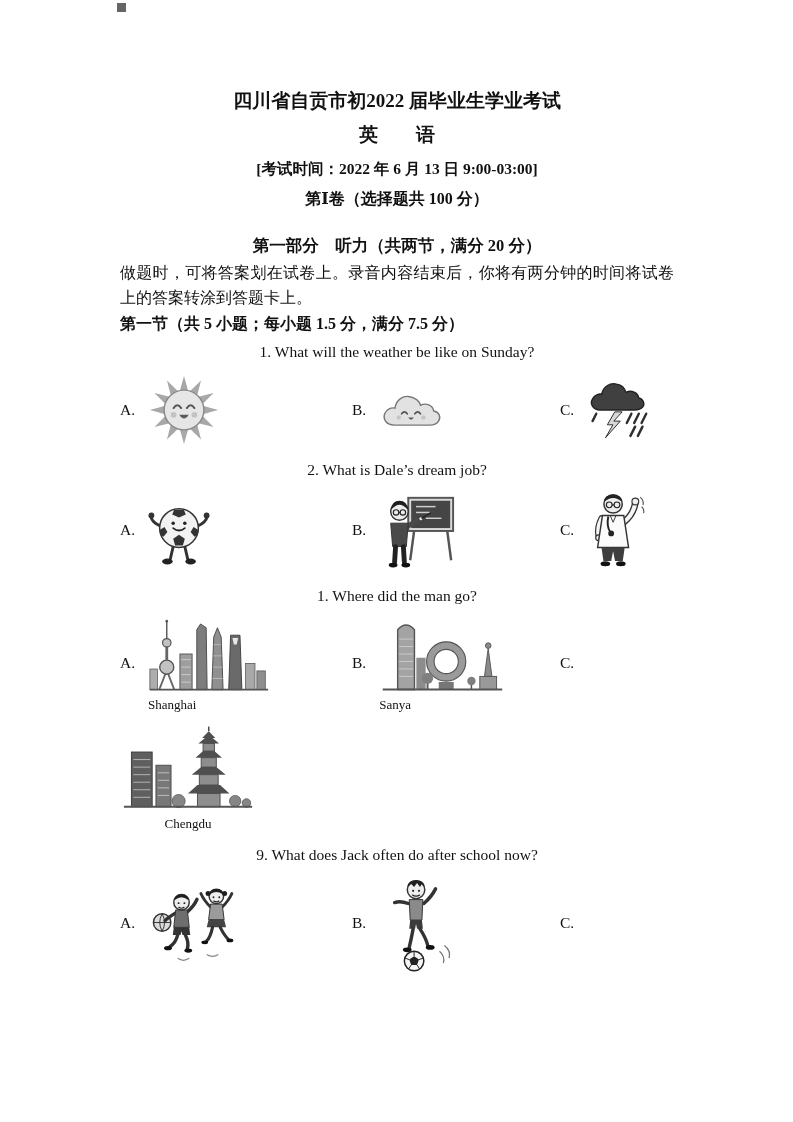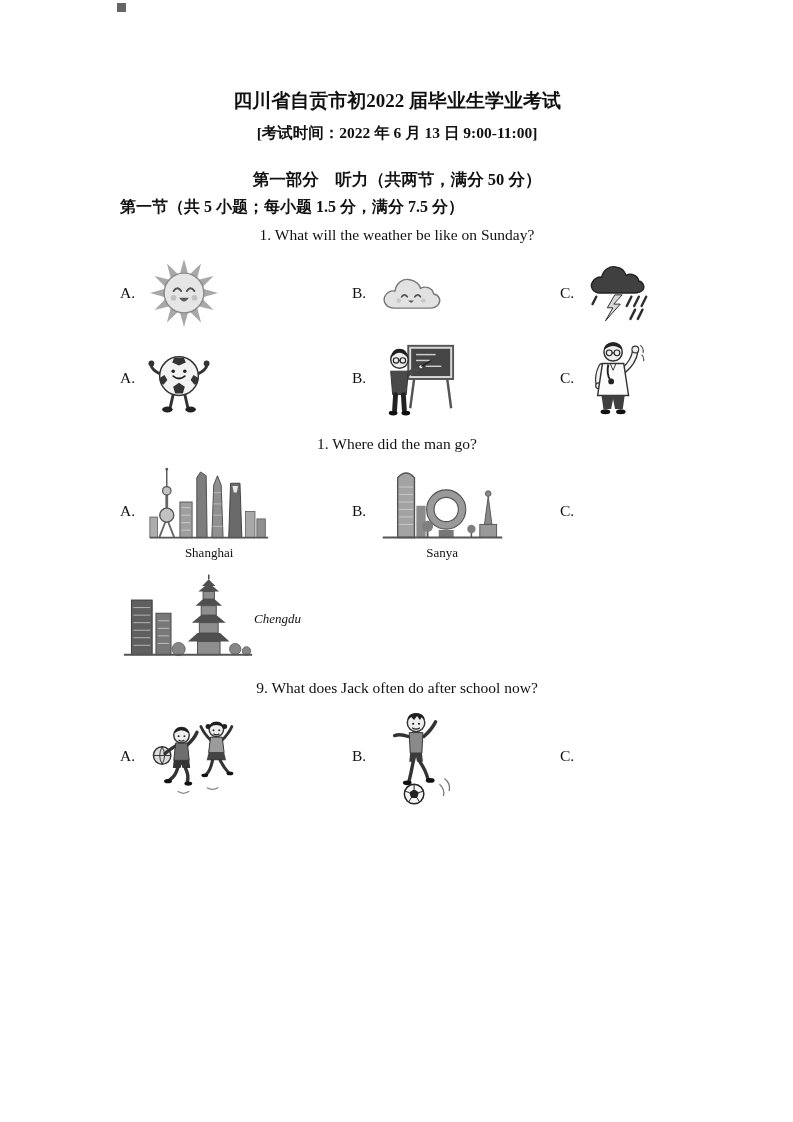--- a/index.html
+++ b/index.html
@@ -26,36 +26,39 @@
     display:grid;
     grid-template-columns:232px 208px 114px;
     align-items:center;
   }
   .q1-row{margin-top:9px;min-height:74px;}
   .q2-row{margin-top:5px;min-height:86px;}
   .q3-row{margin-top:5px;min-height:100px;}
   .q4-row{margin-top:6px;min-height:100px;}
   .option{display:flex;align-items:center;gap:13px;}
   .opt-label{font-size:15.5px;flex:0 0 auto;}
-  .figure{display:flex;flex-direction:column;align-items:center;}
+  .figure{display:flex;flex-direction:column;align-items:flex-start;}
   .caption{font-size:13px;line-height:17px;margin-top:2px;text-align:center;}
-  .chengdu-block{margin:12px 0 0 2px;display:inline-flex;flex-direction:row;align-items:center;font-style:italic;}
+  .chengdu-block{margin:12px 0 0 2px;display:inline-flex;flex-direction:column;align-items:center;}
   .q-mt{margin-top:10px;}
   svg{display:block;}
 </style>
 </head>
 <body>
 
 <div class="page">
   <div class="scan-mark"></div>
 
   <h1 class="title">四川省自贡市初2022 届毕业生学业考试</h1>
-  <p class="exam-time">[考试时间：2022 年 6 月 13 日 9:00-11:00]</p>
-
-  <p class="part-heading">第一部分　听力（共两节，满分 50 分）</p>
+  <h2 class="subject">英　　语</h2>
+  <p class="exam-time">[考试时间：2022 年 6 月 13 日 9:00-03:00]</p>
+  <p class="volume">第Ⅰ卷（选择题共 100 分）</p>
+
+  <p class="part-heading">第一部分　听力（共两节，满分 20 分）</p>
+  <p class="body-text">做题时，可将答案划在试卷上。录音内容结束后，你将有两分钟的时间将试卷上的答案转涂到答题卡上。</p>
   <p class="body-text bold">第一节（共 5 小题；每小题 1.5 分，满分 7.5 分）</p>
 
   
   <p class="question-text">1. What will the weather be like on Sunday?</p>
   <div class="options-row q1-row">
     <div class="option">
       <span class="opt-label">A.</span>
       <span class="figure">
         <svg width="72" height="72" viewBox="0 0 76 76">
           <g fill="#a8a8a8">
@@ -107,20 +110,21 @@
             <line x1="52" y1="54" x2="47" y2="64"></line>
             <line x1="60" y1="54" x2="55" y2="64"></line>
             <line x1="10" y1="40" x2="6" y2="48"></line>
           </g>
         </svg>
       </span>
     </div>
   </div>
 
   
+  <p class="question-text q-mt">2. What is Dale’s dream job?</p>
   <div class="options-row q2-row">
     <div class="option">
       <span class="opt-label">A.</span>
       <span class="figure">
         <svg width="62" height="78" viewBox="0 0 64 80">
           <path d="M13 36 Q4 32 3 26" fill="none" stroke="#333" stroke-width="3" stroke-linecap="round"></path>
           <circle cx="3.5" cy="25" r="3" fill="#333"></circle>
           <path d="M51 36 Q60 32 61 26" fill="none" stroke="#333" stroke-width="3" stroke-linecap="round"></path>
           <circle cx="60.5" cy="25" r="3" fill="#333"></circle>
           <path d="M26 57 L23 70" stroke="#333" stroke-width="3" stroke-linecap="round"></path>

